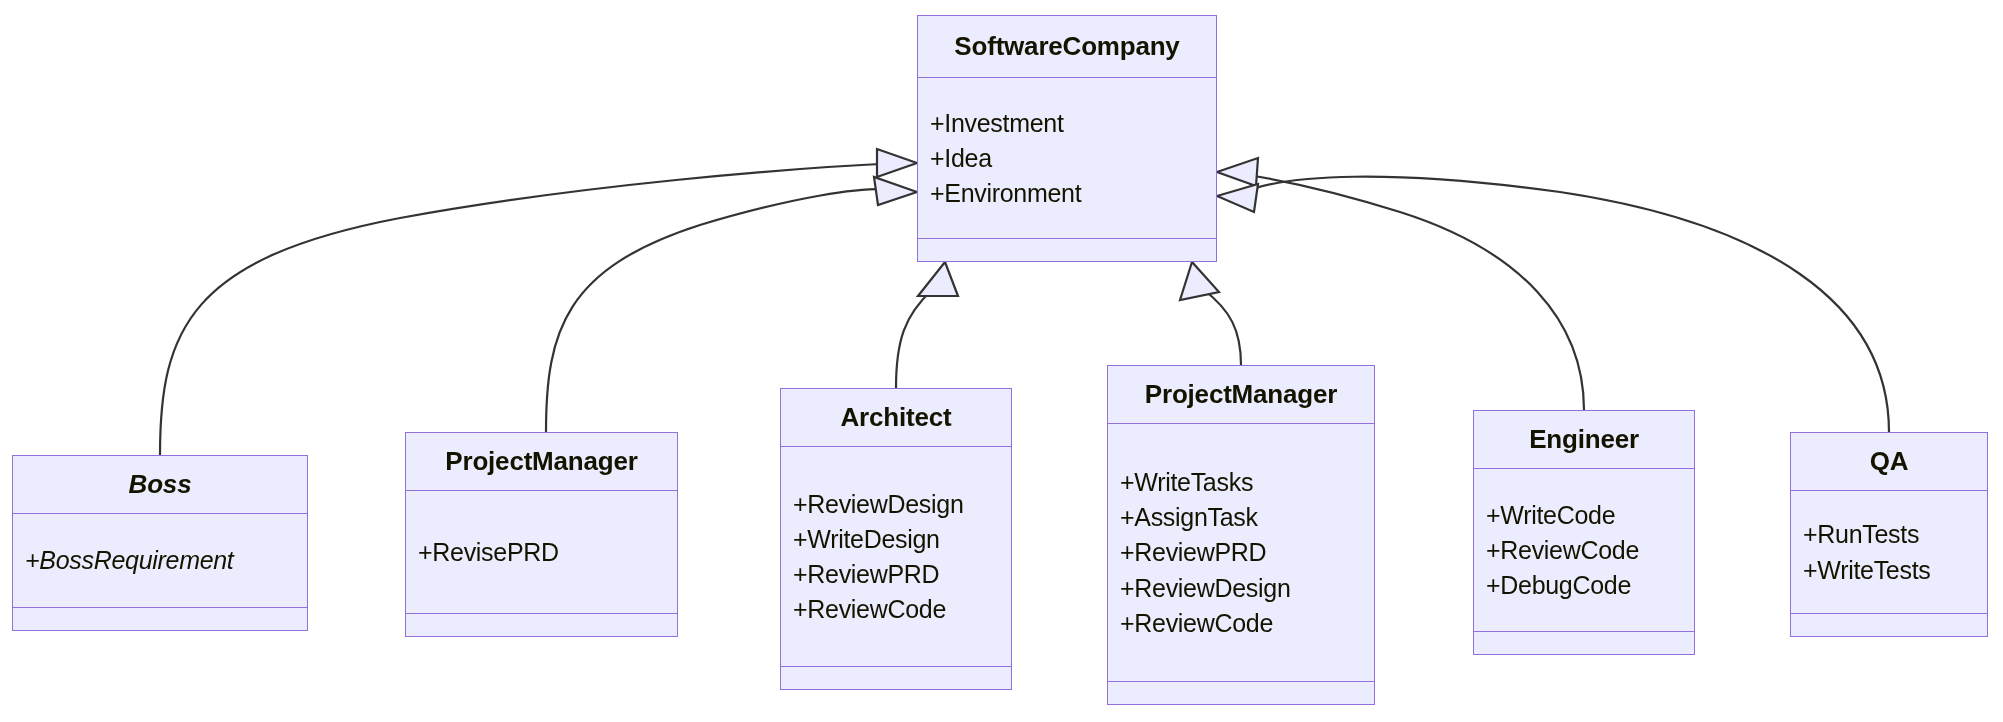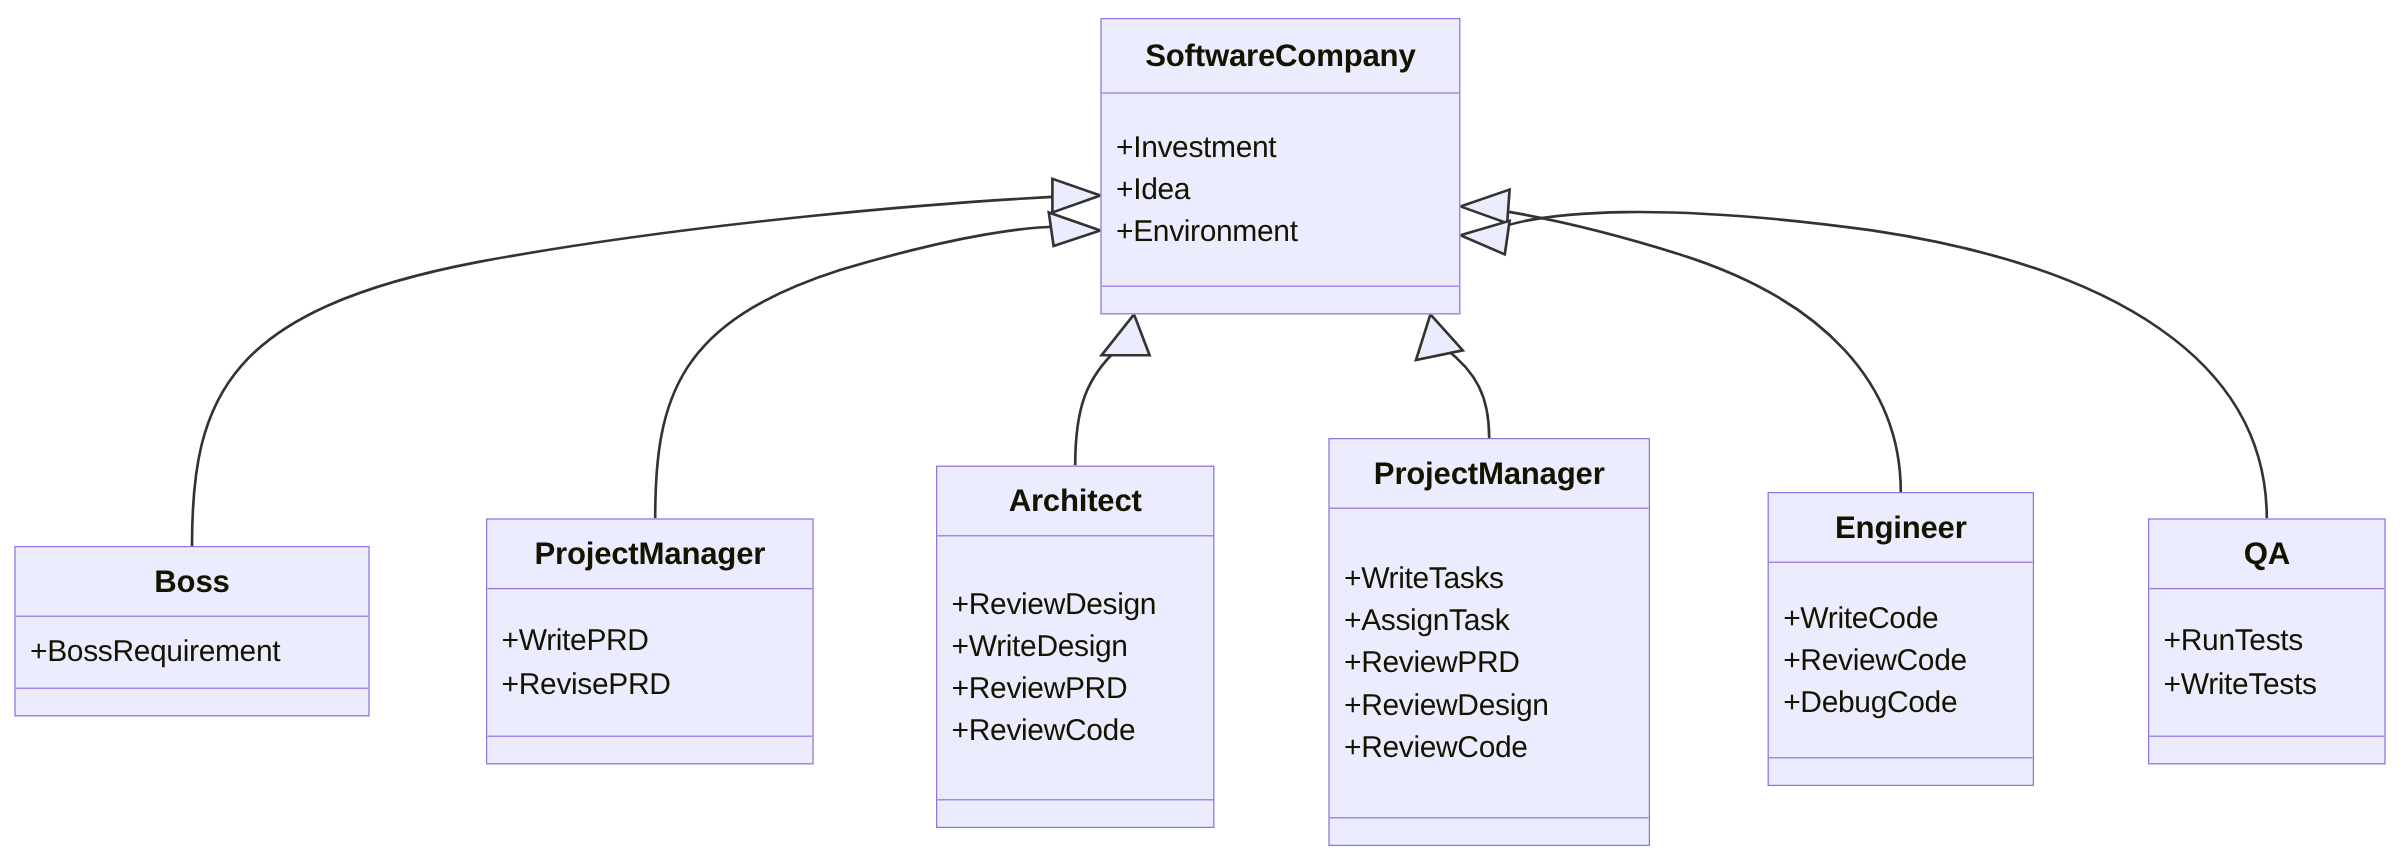--- a/index.html
+++ b/index.html
@@ -111,32 +111,31 @@
   <div class="uml-class" style="left:917px; top:15px; width:300px; height:247px;">
     <div class="uml-title" style="height:62px;">SoftwareCompany</div>
     <div class="uml-members">
       <div class="uml-member">+Investment</div>
       <div class="uml-member">+Idea</div>
       <div class="uml-member">+Environment</div>
     </div>
     <div class="uml-methods"></div>
   </div>
 
-  <div class="uml-class" style="left:12px; top:455px; width:296px; height:142px;">
+  <div class="uml-class" style="left:12px; top:455px; width:296px; height:176px;font-style:italic;">
     <div class="uml-title" style="height:58px;">Boss</div>
     <div class="uml-members">
       <div class="uml-member">+BossRequirement</div>
     </div>
     <div class="uml-methods"></div>
   </div>
 
   <div class="uml-class" style="left:405px; top:432px; width:273px; height:205px;">
     <div class="uml-title" style="height:58px;">ProjectManager</div>
     <div class="uml-members">
-      <div class="uml-member">+WritePRD</div>
       <div class="uml-member">+RevisePRD</div>
     </div>
     <div class="uml-methods"></div>
   </div>
 
   <div class="uml-class" style="left:780px; top:388px; width:232px; height:302px;">
     <div class="uml-title" style="height:58px;">Architect</div>
     <div class="uml-members">
       <div class="uml-member">+ReviewDesign</div>
       <div class="uml-member">+WriteDesign</div>

